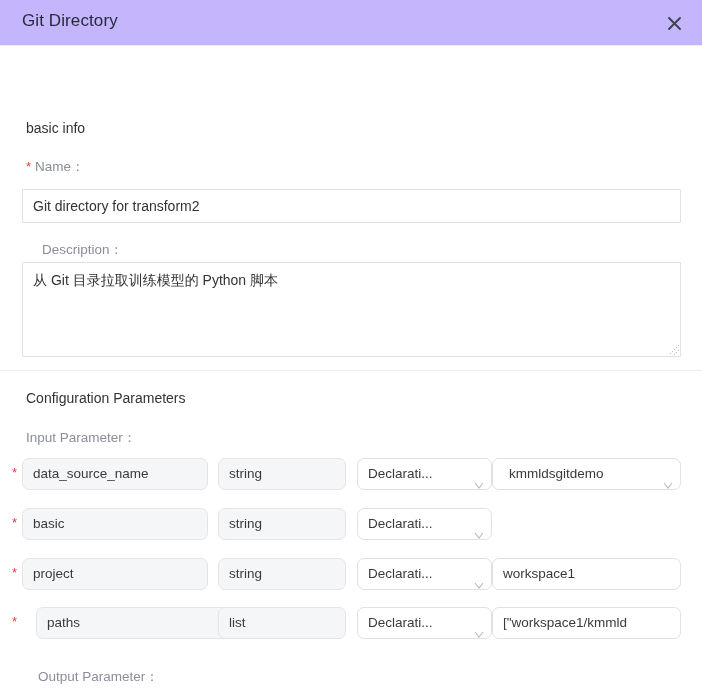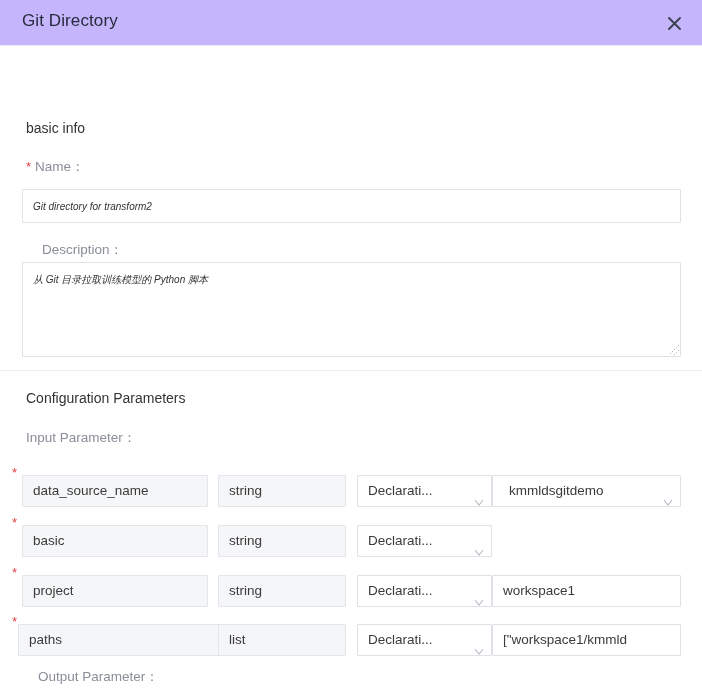--- a/index.html
+++ b/index.html
@@ -77,26 +77,25 @@
     line-height: 1;
   }
 
   
   .txt {
     position: absolute;
     box-sizing: border-box;
     border: 1px solid #dfe1e6;
     background: #ffffff;
     font-family: "Liberation Sans", "DejaVu Sans", sans-serif;
-    font-size: 10px;
+    font-size: 14px;
     color: #333333;
     padding: 0 10px;
     outline: none;
     border-radius: 1px;
-    font-style: italic;
   }
   textarea.txt {
     padding: 7px 10px;
     line-height: 20px;
     resize: none;
     overflow: hidden;
   }
 
   
   .resize-grip {
@@ -130,22 +129,21 @@
     height: 32px;
     line-height: 30px;
     box-sizing: border-box;
     border: 1px solid #e3e5ea;
     background: #f5f6f8;
     font-size: 13.5px;
     color: #3a3a3a;
     padding: 0 10px;
     white-space: nowrap;
     overflow: hidden;
-    border-radius: 1px;
-    margin-top: 17px;
+    border-radius: 7px;
   }
   .cell.white {
     background: #ffffff;
     border-color: #dfe1e6;
   }
   .cell.select {
     background: #ffffff;
     border-color: #dfe1e6;
     padding-right: 24px;
   }
@@ -250,21 +248,21 @@
           <svg width="10" height="7" viewBox="0 0 10 7">
             <path d="M1 1 L5 6 L9 1" stroke="#b8bbc4" stroke-width="1.1" fill="none"></path>
           </svg>
         </span>
       </div>
       <div class="cell white" style="left:492px; width:189px;">workspace1</div>
     </div>
 
     <div class="param-row" style="top:561px;">
       <span class="param-star">*</span>
-      <div class="cell" style="left:18px; width:214px;">paths</div>
+      <div class="cell" style="left:36px; width:214px;">paths</div>
       <div class="cell" style="left:218px; width:128px;">list</div>
       <div class="cell select" style="left:357px; width:135px;">
         <span class="cell-text">Declarati...</span>
         <span class="chev">
           <svg width="10" height="7" viewBox="0 0 10 7">
             <path d="M1 1 L5 6 L9 1" stroke="#b8bbc4" stroke-width="1.1" fill="none"></path>
           </svg>
         </span>
       </div>
       <div class="cell white" style="left:492px; width:189px;">["workspace1/kmmld</div>

